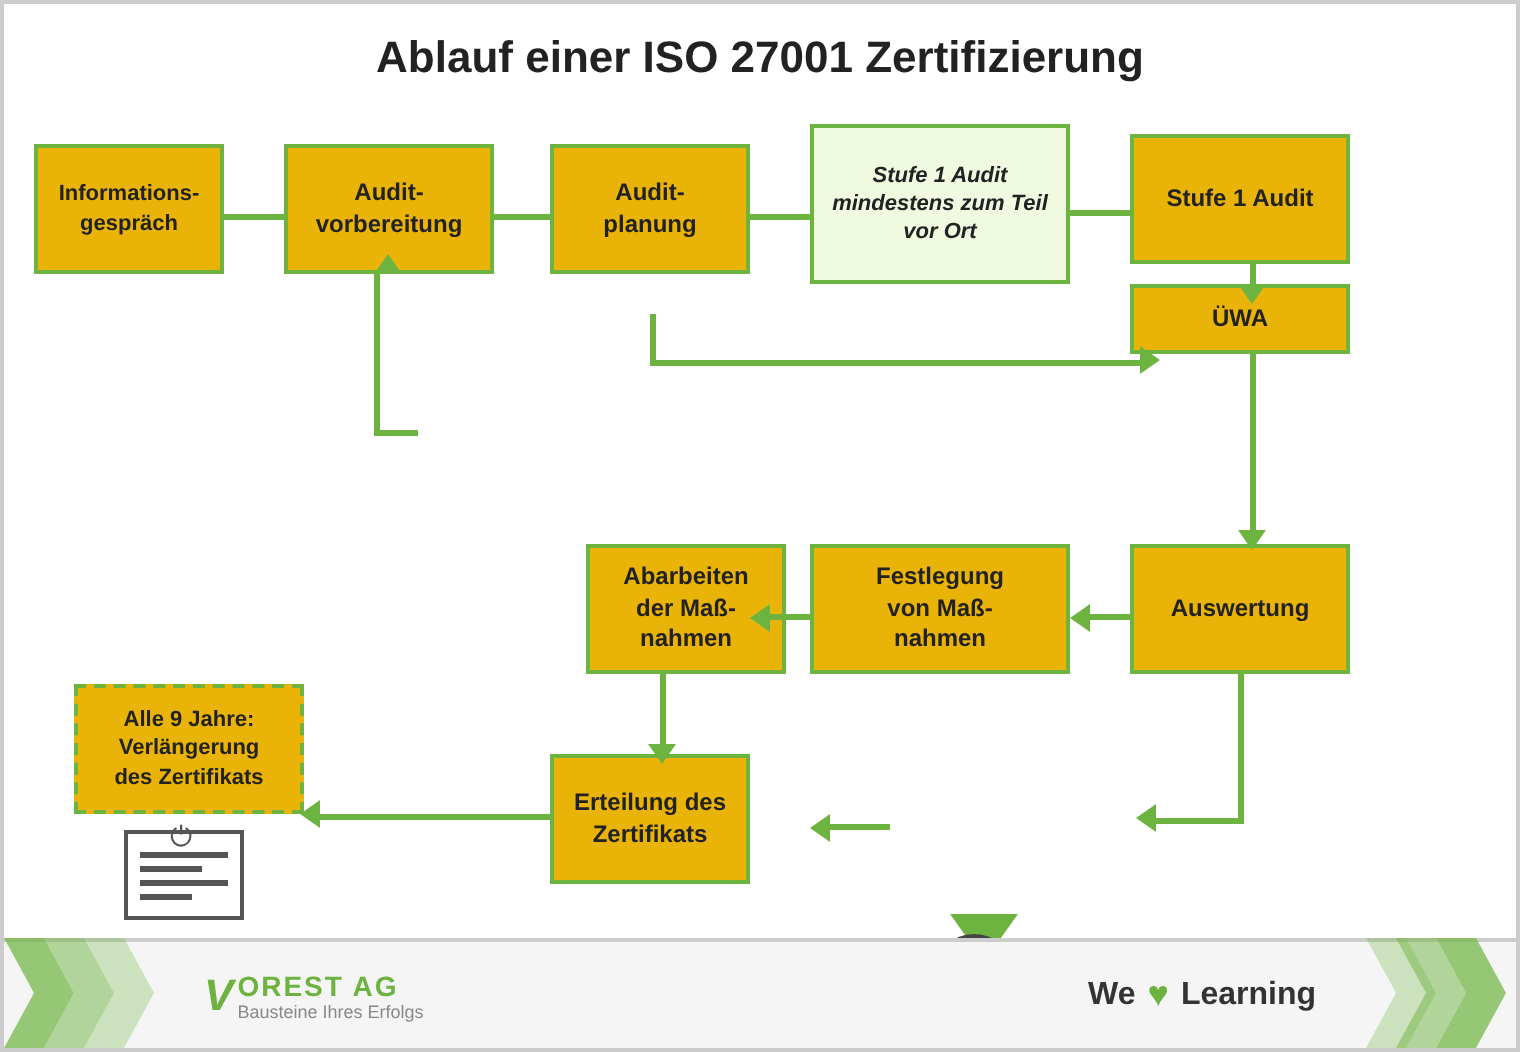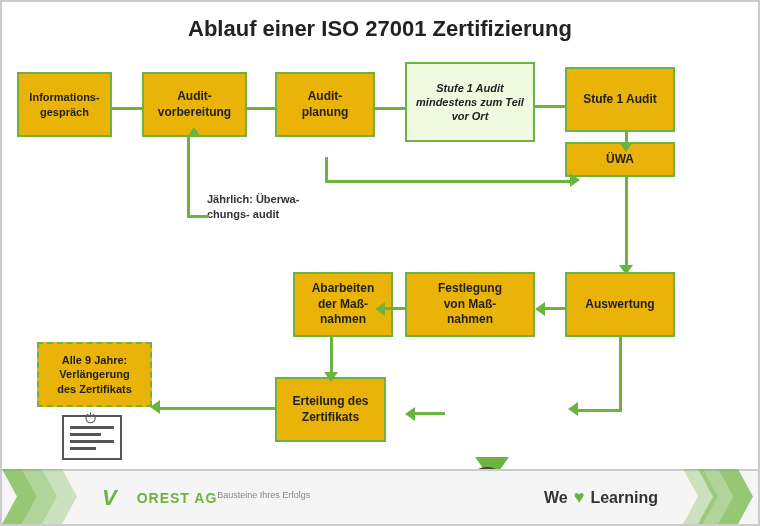--- a/index.html
+++ b/index.html
@@ -231,24 +231,20 @@
       <div class="arrow-line-v" style="height:10px;"></div>
       <div class="arrow-head-down"></div>
     </div>
 
     <div style="position:absolute; left:313px; top:100px; width:3px; height:25px; background:#6db33f;"></div>
     <div style="position:absolute; left:313px; top:123px; width:247px; height:3px; background:#6db33f;"></div>
     <div class="arrow-right" style="left:558px; top:116px;">
       <div class="arrow-head-right"></div>
     </div>
 
-    <div style="position:absolute; left:195px; top:135px; font-size:11px; font-weight:bold; color:#333; width:110px; line-height:1.35;">Jährlich:
-Überwa-
-chungs-
-audit</div>
 
     <div style="position:absolute; left:175px; top:80px; width:3px; height:80px; background:#6db33f;"></div>
     <div class="arrow-vertical" style="left:175px; top:70px;">
       <div class="arrow-head-up"></div>
     </div>
 
     <div style="position:absolute; left:175px; top:158px; width:22px; height:3px; background:#6db33f;"></div>
 
     <div class="box" style="left:281px; top:215px; width:100px; height:65px;">
       <span style="white-space:pre-line;">Abarbeiten
@@ -274,21 +270,21 @@
 
     <div class="box" style="left:553px; top:215px; width:110px; height:65px;">
       <span>Auswertung</span>
     </div>
 
     <div class="arrow-vertical" style="left:607px; top:120px;">
       <div class="arrow-line-v" style="height:88px;"></div>
       <div class="arrow-head-down"></div>
     </div>
 
-    <div class="box" style="left:263px; top:320px; width:111px; height:65px;">
+    <div class="box" style="left:263px; top:320px; width:100px; height:65px;">
       <span style="white-space:pre-line;">Erteilung des
 Zertifikats</span>
     </div>
 
     <div class="arrow-right" style="left:393px; top:350px; transform: rotate(180deg);">
       <div class="arrow-line" style="width:30px;"></div>
       <div class="arrow-head-right"></div>
     </div>
 
 
@@ -341,21 +337,21 @@
   <div class="footer">
 
     <svg width="80" height="55" style="position:absolute;left:0;bottom:0;">
       <polygon points="0,0 20,0 35,27.5 20,55 0,55 15,27.5" fill="#6db33f" opacity="0.7"></polygon>
       <polygon points="20,0 40,0 55,27.5 40,55 20,55 35,27.5" fill="#6db33f" opacity="0.5"></polygon>
       <polygon points="40,0 60,0 75,27.5 60,55 40,55 55,27.5" fill="#6db33f" opacity="0.3"></polygon>
     </svg>
 
     <div class="footer-logo-group" style="margin-left:85px;">
       <span class="vorest-logo-v">V</span>
-      <div style="display:flex; flex-direction:row; margin-left:18px;">
+      <div style="display:flex; flex-direction:column; margin-left:0;">
         <span class="vorest-text">OREST AG</span>
         <span class="footer-logo-sub">Bausteine Ihres Erfolgs</span>
       </div>
     </div>
 
     <div class="footer-right" style="margin-right:85px;">
       <span>We</span>
       <span class="heart">♥</span>
       <span>Learning</span>
     </div>

